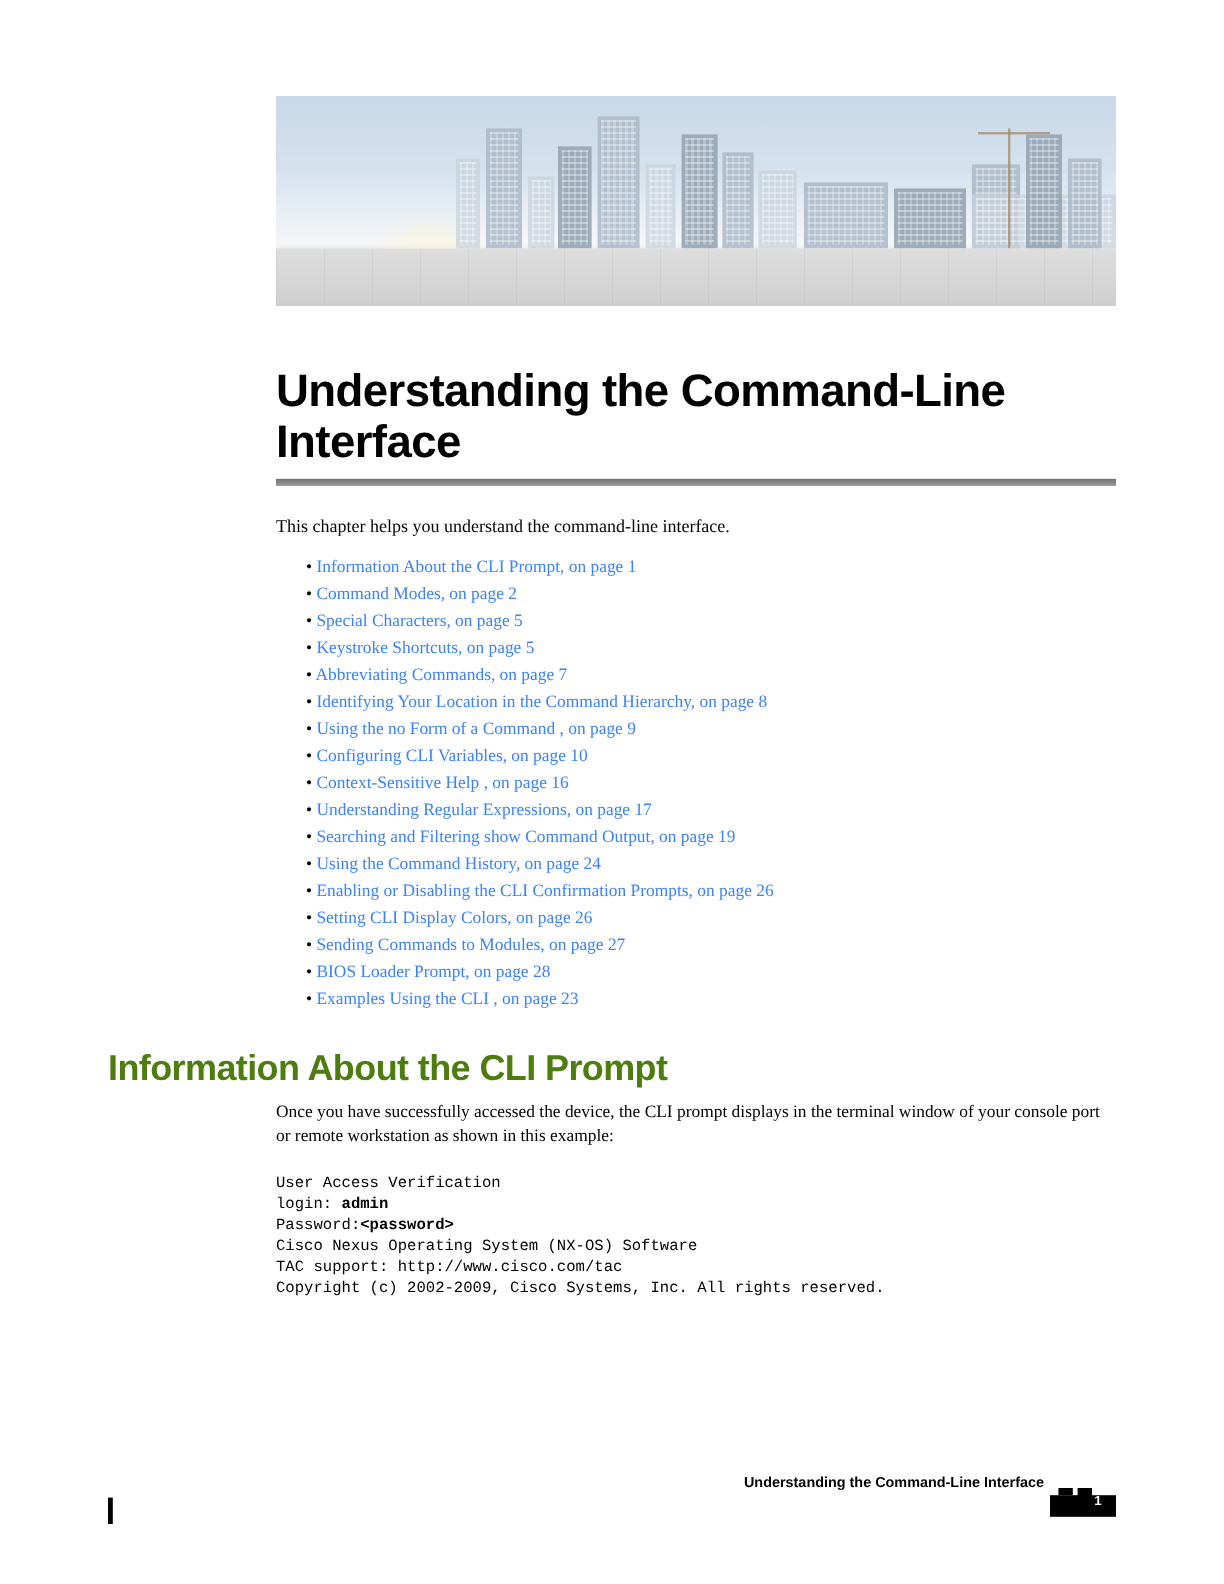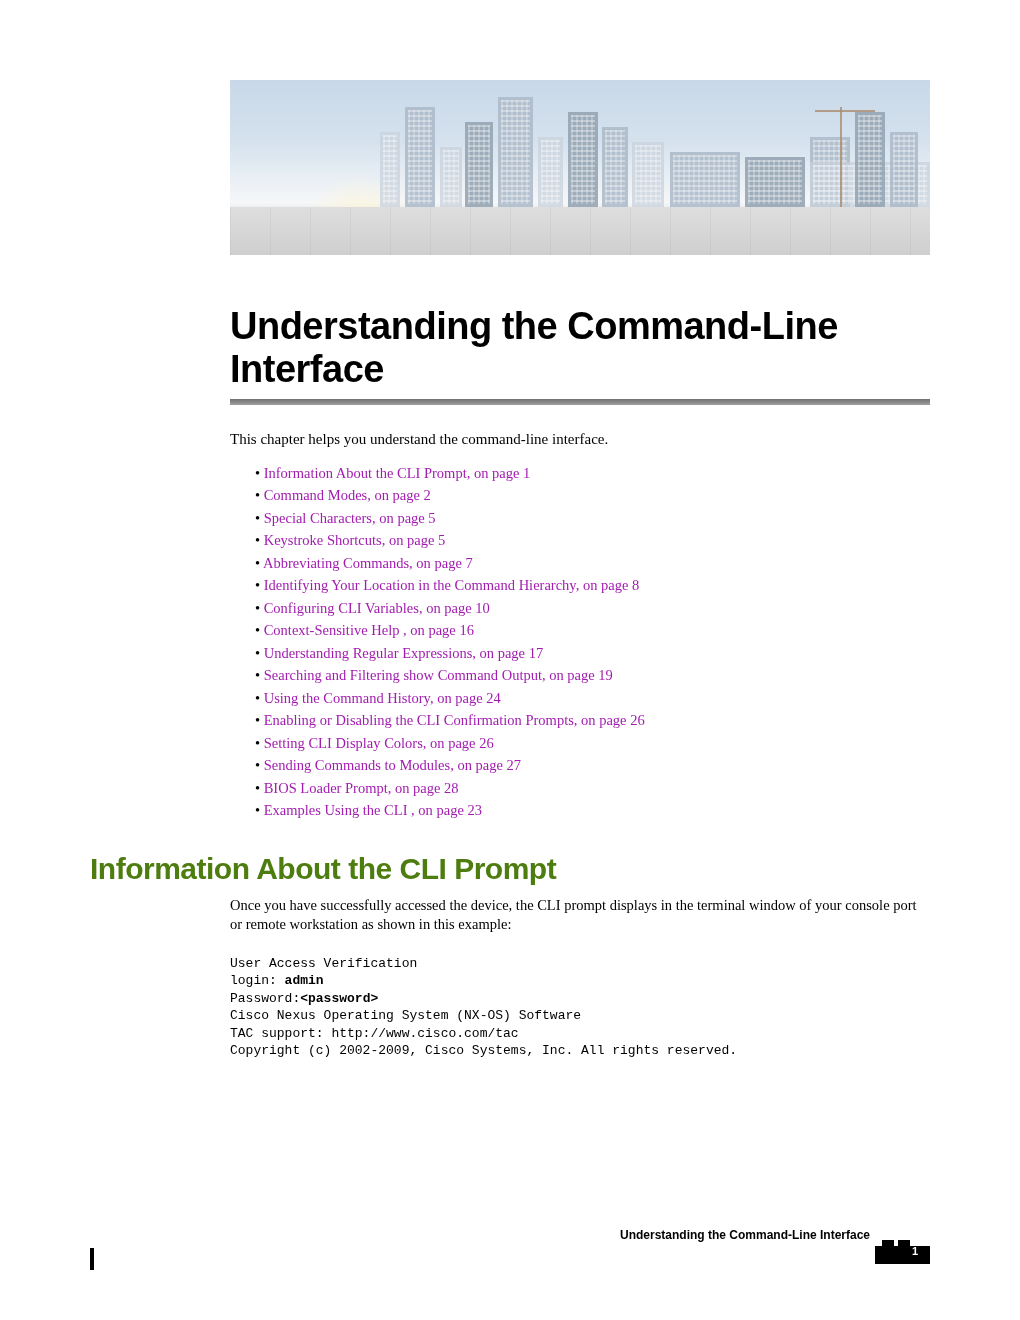--- a/index.html
+++ b/index.html
@@ -77,21 +77,21 @@
     font-size: 15px;
     margin-bottom: 14px;
   }
   .toc {
     margin-left: 165px;
     font-size: 14.5px;
     line-height: 1.55;
   }
   .toc-row { }
   .bullet { color: #000; }
-  .toc a { color: #a21caf; text-decoration: none; }
+  .toc a { color: #3b82f6; text-decoration: none; }
   h2.section-title {
     font-family: Arial, Helvetica, sans-serif;
     font-weight: 700;
     font-stretch: condensed;
     font-size: 30px;
     letter-spacing: -0.5px;
     margin-top: 30px;
     margin-bottom: 10px;
     color: #4d7c0f;
   }
@@ -212,20 +212,21 @@
 
   <p class="intro">This chapter helps you understand the command-line interface.</p>
 
   <div class="toc" id="toc">
       <div class="toc-row"><span class="bullet">• </span><a href="#">Information About the CLI Prompt, on page 1</a></div>
       <div class="toc-row"><span class="bullet">• </span><a href="#">Command Modes, on page 2</a></div>
       <div class="toc-row"><span class="bullet">• </span><a href="#">Special Characters, on page 5</a></div>
       <div class="toc-row"><span class="bullet">• </span><a href="#">Keystroke Shortcuts, on page 5</a></div>
       <div class="toc-row"><span class="bullet">• </span><a href="#">Abbreviating Commands, on page 7</a></div>
       <div class="toc-row"><span class="bullet">• </span><a href="#">Identifying Your Location in the Command Hierarchy, on page 8</a></div>
+      <div class="toc-row"><span class="bullet">• </span><a href="#">Using the no Form of a Command , on page 9</a></div>
       <div class="toc-row"><span class="bullet">• </span><a href="#">Configuring CLI Variables, on page 10</a></div>
       <div class="toc-row"><span class="bullet">• </span><a href="#">Context-Sensitive Help , on page 16</a></div>
       <div class="toc-row"><span class="bullet">• </span><a href="#">Understanding Regular Expressions, on page 17</a></div>
       <div class="toc-row"><span class="bullet">• </span><a href="#">Searching and Filtering show Command Output, on page 19</a></div>
       <div class="toc-row"><span class="bullet">• </span><a href="#">Using the Command History, on page 24</a></div>
       <div class="toc-row"><span class="bullet">• </span><a href="#">Enabling or Disabling the CLI Confirmation Prompts, on page 26</a></div>
       <div class="toc-row"><span class="bullet">• </span><a href="#">Setting CLI Display Colors, on page 26</a></div>
       <div class="toc-row"><span class="bullet">• </span><a href="#">Sending Commands to Modules, on page 27</a></div>
       <div class="toc-row"><span class="bullet">• </span><a href="#">BIOS Loader Prompt, on page 28</a></div>
       <div class="toc-row"><span class="bullet">• </span><a href="#">Examples Using the CLI , on page 23</a></div>

